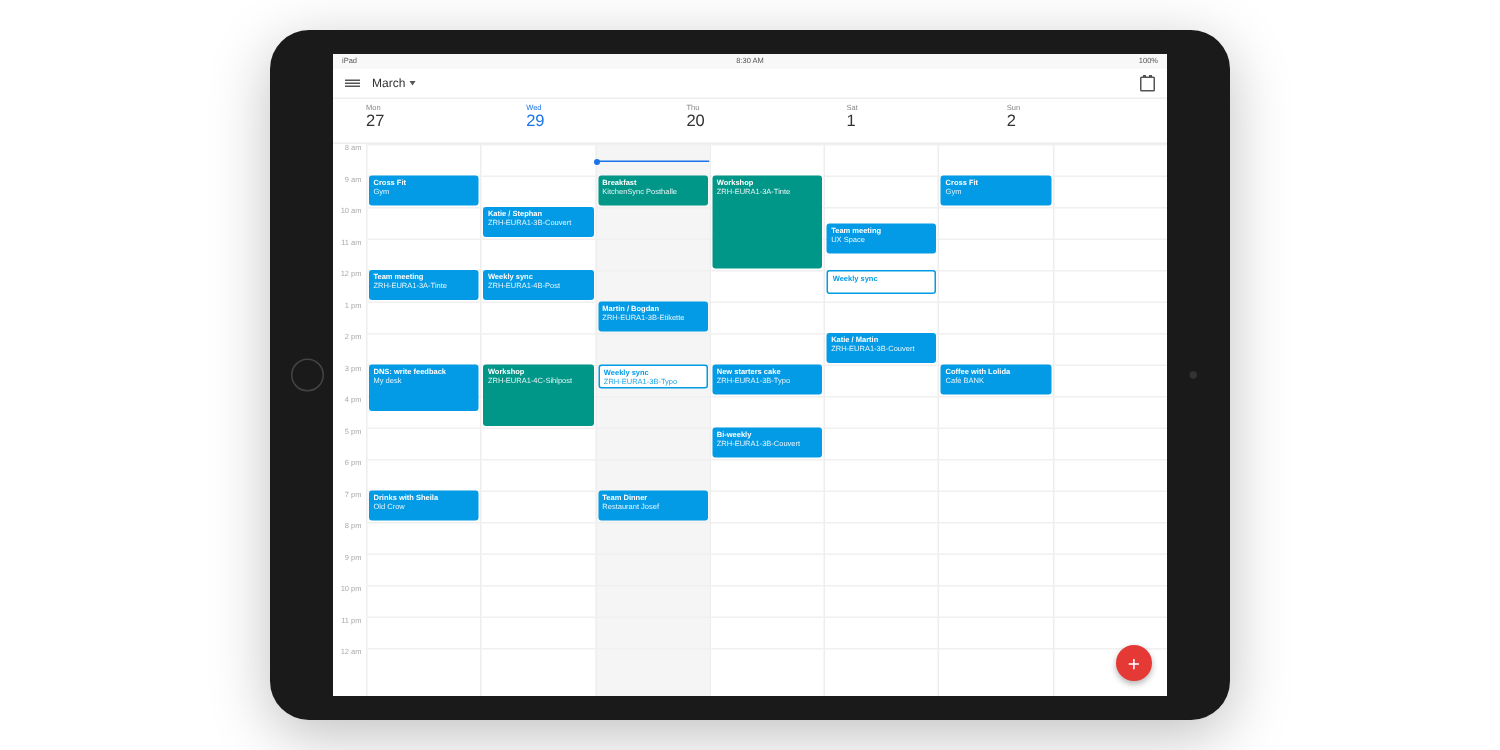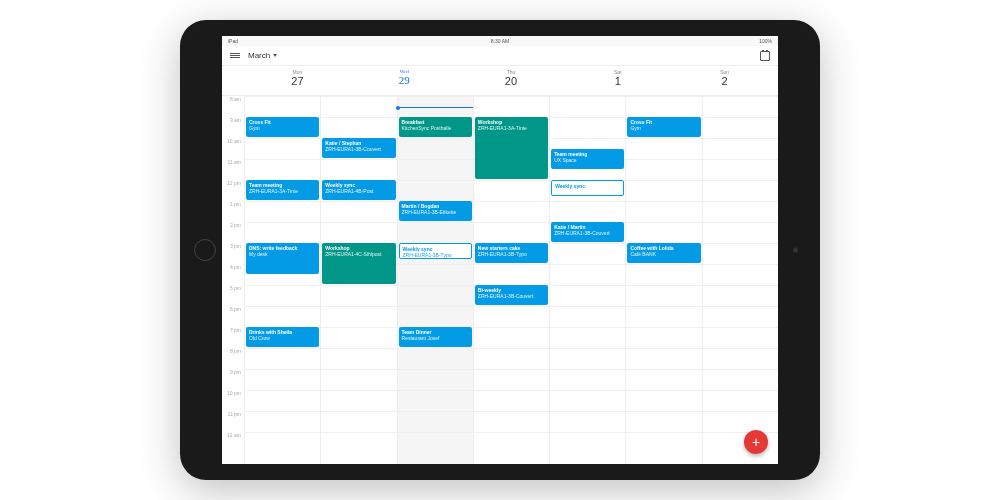--- a/index.html
+++ b/index.html
@@ -77,26 +77,26 @@
   .today-icon::after { content: ""; position: absolute; top: -2px; right: 1px; width: 2px; height: 2px; background: #555; }
 
   .day-headers {
     display: flex;
     height: 30px;
     border-bottom: 1px solid #eee;
   }
   .time-gutter-h { width: 22px; }
   .day-h {
     flex: 1;
-    text-align: center;
+    text-align: left;
     padding-top: 3px;
   }
   .day-h .dow { font-size: 5px; color: #888; }
   .day-h .dnum { font-size: 11px; font-weight: 400; color: #333; }
-  .day-h.today .dow, .day-h.today .dnum { color: #1a73e8; font-family: Liberation Serif, serif; }
+  .day-h.today .dow, .day-h.today .dnum { color: #1a73e8; }
 
   .grid-wrap {
     display: flex;
     height: calc(100% - 60px);
     overflow: hidden;
     position: relative;
   }
   .time-gutter {
     width: 22px;
     font-size: 5px;

